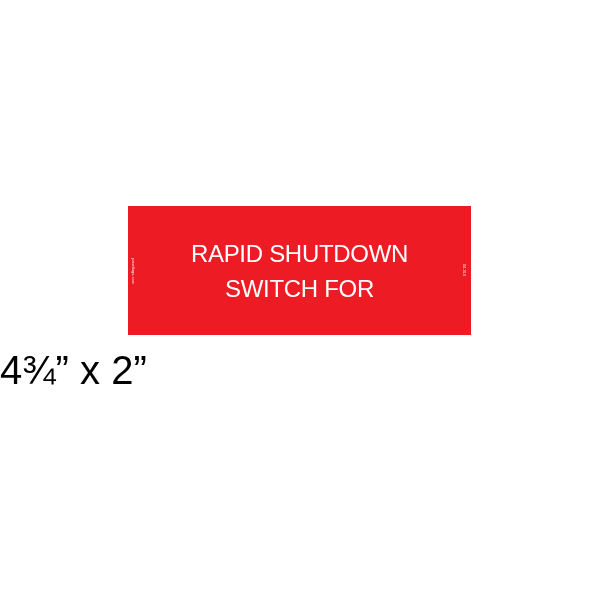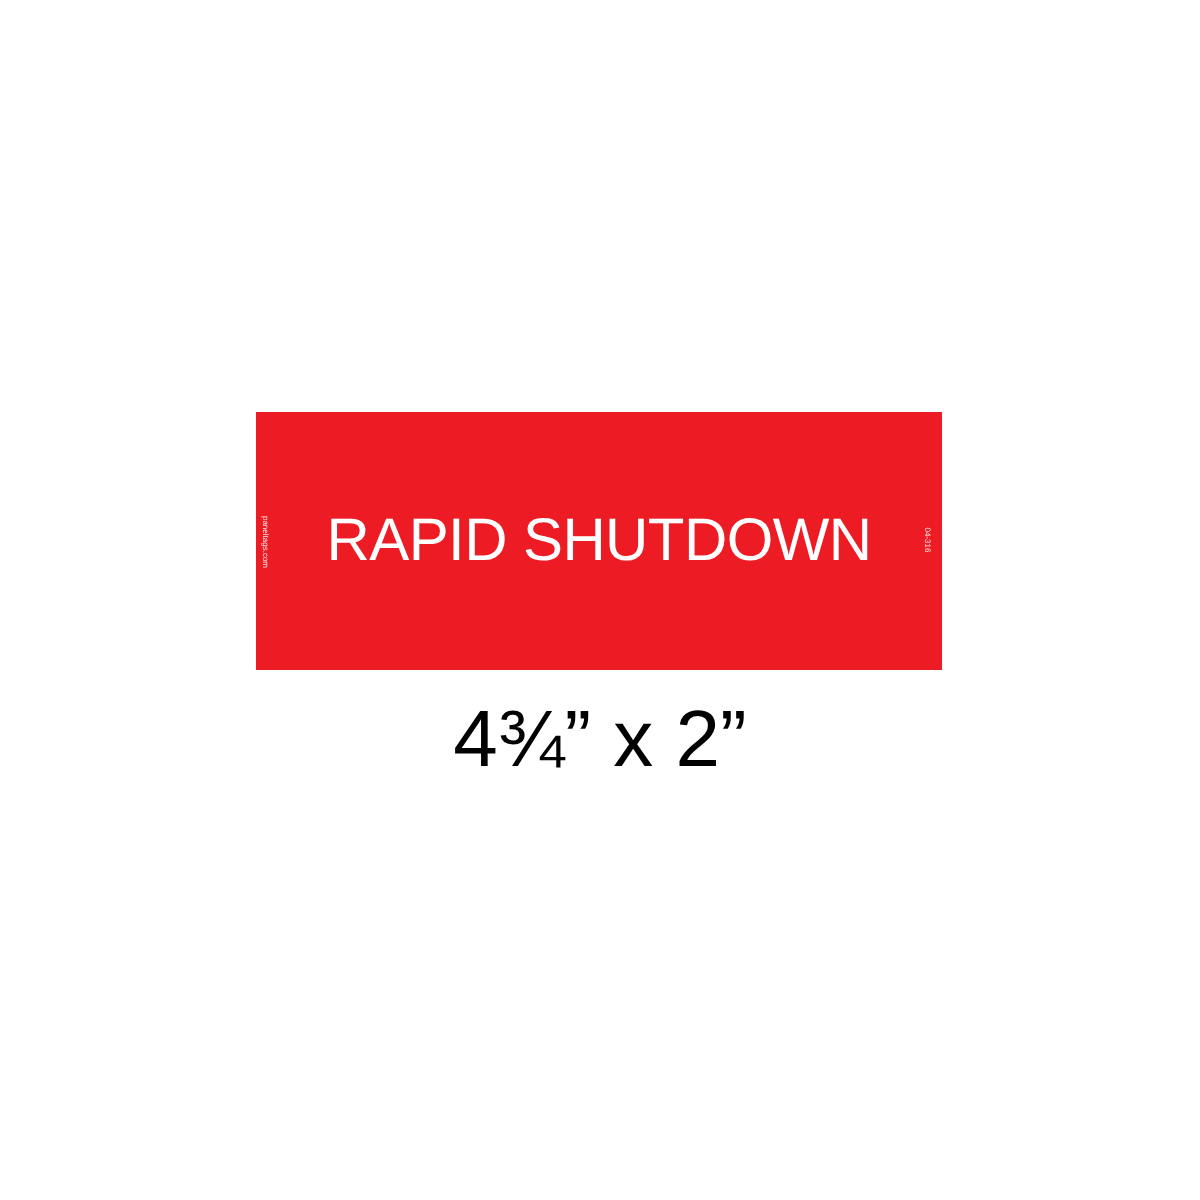--- a/index.html
+++ b/index.html
@@ -24,21 +24,21 @@
       height: 129px;
       background: #ed1c24;
       display: flex;
       flex-direction: column;
       align-items: center;
       justify-content: center;
     }
     .label-line {
       color: #ffffff;
       font-family: "Liberation Sans", sans-serif;
-      font-size: 30px;
+      font-size: 24px;
       line-height: 35px;
       white-space: nowrap;
       letter-spacing: -0.3px;
     }
     .side-left {
       position: absolute;
       left: 129px;
       top: 271px;
       transform: translate(0, -50%) rotate(90deg);
       transform-origin: center center;
@@ -63,31 +63,32 @@
       white-space: nowrap;
       width: 24px;
       text-align: center;
       opacity: 0.9;
     }
     .size-caption {
       position: absolute;
       left: 0;
       top: 346px;
       width: 600px;
-      text-align: center;
+      text-align: left;
       color: #000000;
       font-family: "Liberation Sans", sans-serif;
       font-size: 40px;
       line-height: 48px;
       white-space: nowrap;
     }
   </style>
 </head>
 <body>
 
 <div class="canvas">
   <div class="label">
     <div class="label-line">RAPID SHUTDOWN</div>
+    <div class="label-line">SWITCH FOR</div>
   </div>
   <div class="side-left">paneltags.com</div>
   <div class="side-right">04-316</div>
   <div class="size-caption">4¾” x 2”</div>
 </div>
 
 </body></html>

